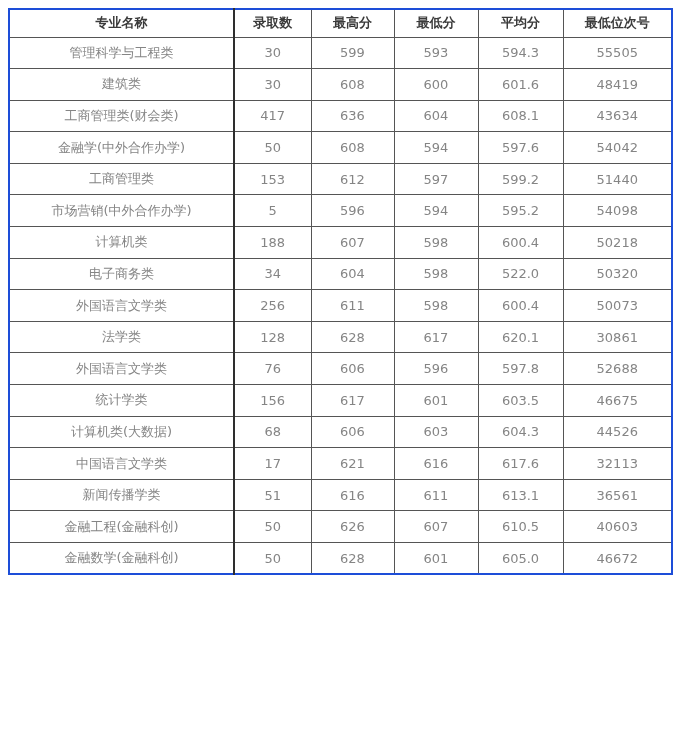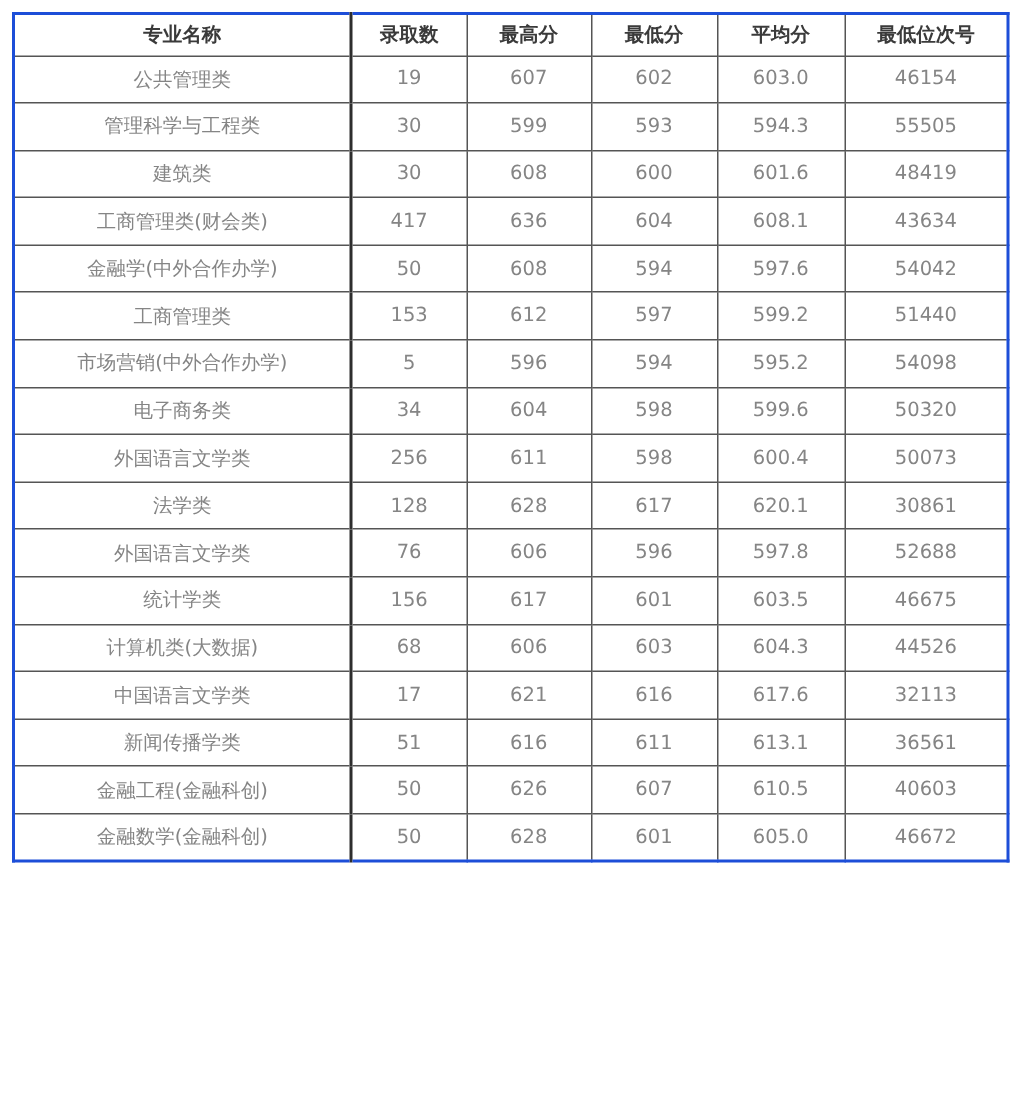--- a/index.html
+++ b/index.html
@@ -72,28 +72,20 @@
         <th>专业名称</th>
         <th>录取数</th>
         <th>最高分</th>
         <th>最低分</th>
         <th>平均分</th>
         <th>最低位次号</th>
       </tr>
   </thead>
   <tbody>
       <tr>
-        <td>公共管理类</td>
-        <td>19</td>
-        <td>607</td>
-        <td>602</td>
-        <td>603.0</td>
-        <td>46154</td>
-      </tr>
-      <tr>
         <td>管理科学与工程类</td>
         <td>30</td>
         <td>599</td>
         <td>593</td>
         <td>594.3</td>
         <td>55505</td>
       </tr>
       <tr>
         <td>建筑类</td>
         <td>30</td>
@@ -128,25 +120,33 @@
       </tr>
       <tr>
         <td>市场营销(中外合作办学)</td>
         <td>5</td>
         <td>596</td>
         <td>594</td>
         <td>595.2</td>
         <td>54098</td>
       </tr>
       <tr>
+        <td>计算机类</td>
+        <td>188</td>
+        <td>607</td>
+        <td>598</td>
+        <td>600.4</td>
+        <td>50218</td>
+      </tr>
+      <tr>
         <td>电子商务类</td>
         <td>34</td>
         <td>604</td>
         <td>598</td>
-        <td>599.6</td>
+        <td>522.0</td>
         <td>50320</td>
       </tr>
       <tr>
         <td>外国语言文学类</td>
         <td>256</td>
         <td>611</td>
         <td>598</td>
         <td>600.4</td>
         <td>50073</td>
       </tr>

